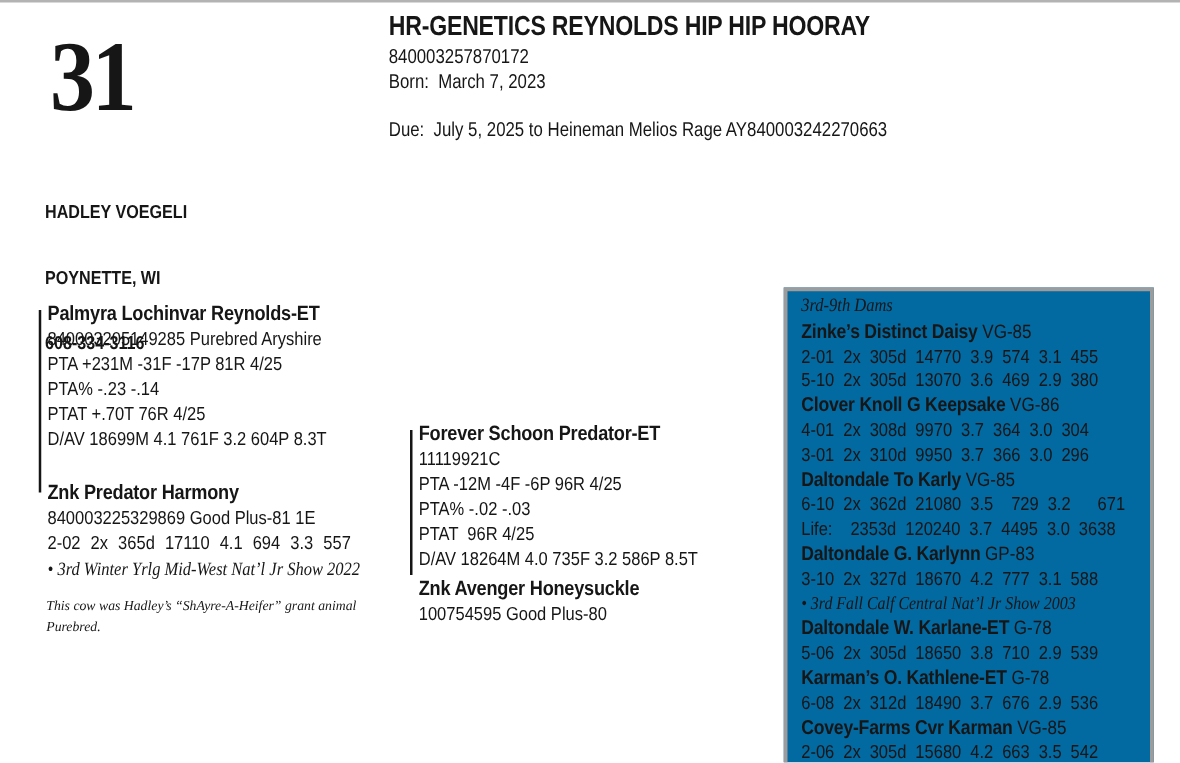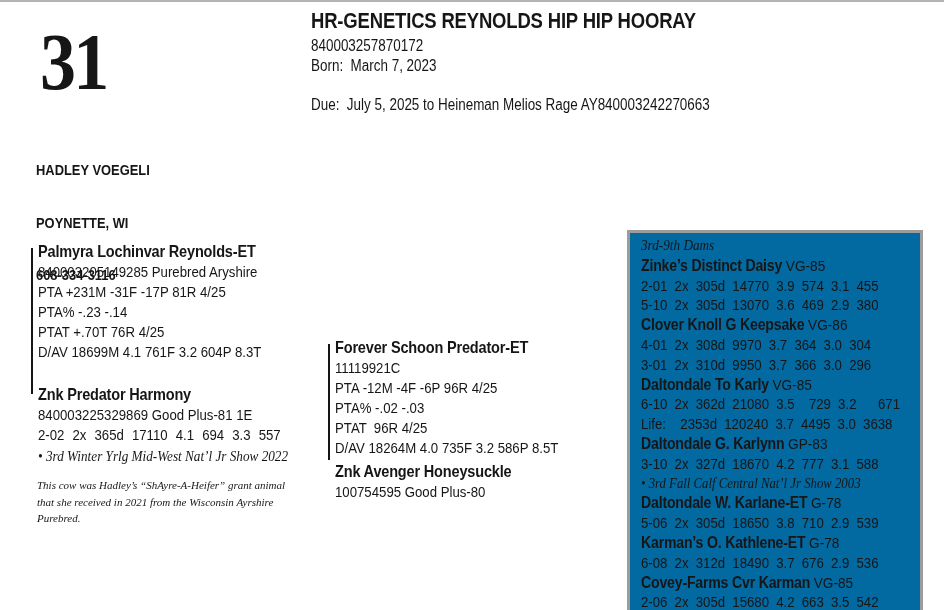--- a/index.html
+++ b/index.html
@@ -108,21 +108,20 @@
 
   <div class="pblock" id="dam1">
     <div class="bname">Znk Predator Harmony</div>
     <div class="bline">840003225329869 Good Plus-81 1E</div>
     <div class="bline rec">2-02 2x 365d 17110 4.1 694 3.3 557</div>
     <div class="award">• 3rd Winter Yrlg Mid-West Nat’l Jr Show 2022</div>
   </div>
 
   <div class="note">
     <div>This cow was Hadley’s “ShAyre-A-Heifer” grant animal</div>
-    <div>that she received in 2021 from the Wisconsin Ayrshire</div>
     <div>Purebred.</div>
   </div>
 
   <div class="pblock" id="sire2">
     <div class="bname">Forever Schoon Predator-ET</div>
     <div class="bline">11119921C</div>
     <div class="bline">PTA -12M -4F -6P 96R 4/25</div>
     <div class="bline">PTA% -.02 -.03</div>
     <div class="bline">PTAT  96R 4/25</div>
     <div class="bline">D/AV 18264M 4.0 735F 3.2 586P 8.5T</div>

